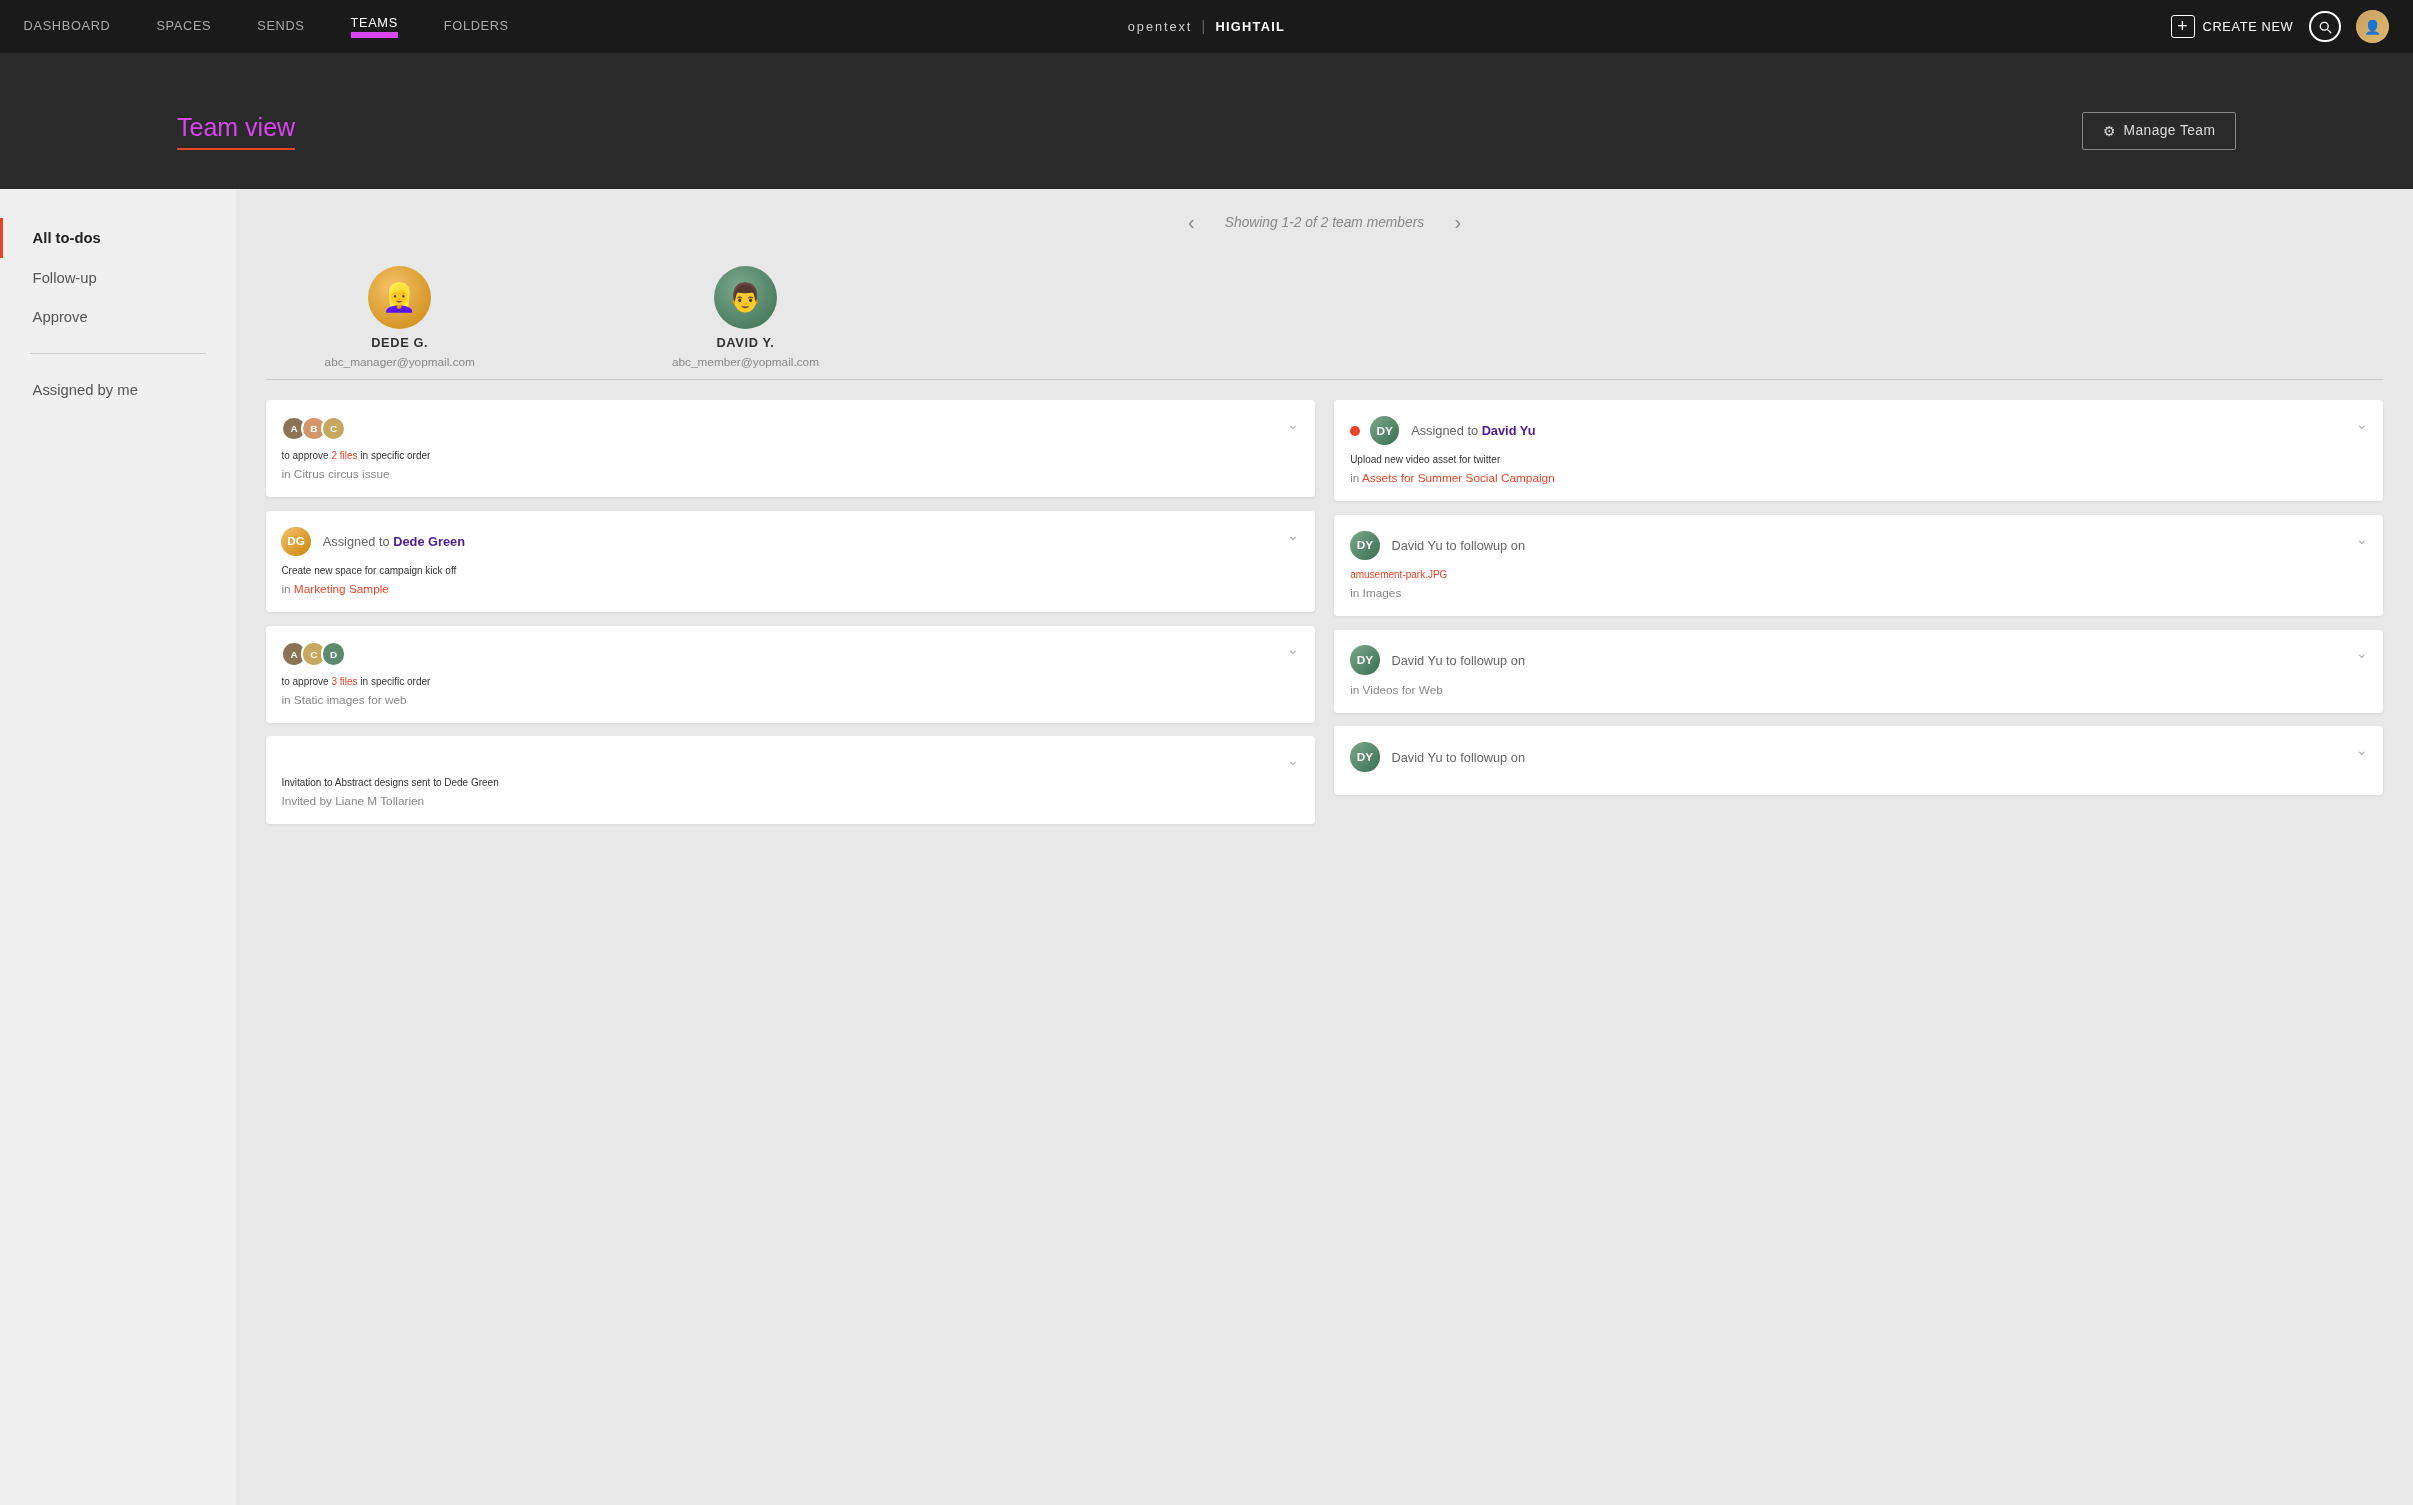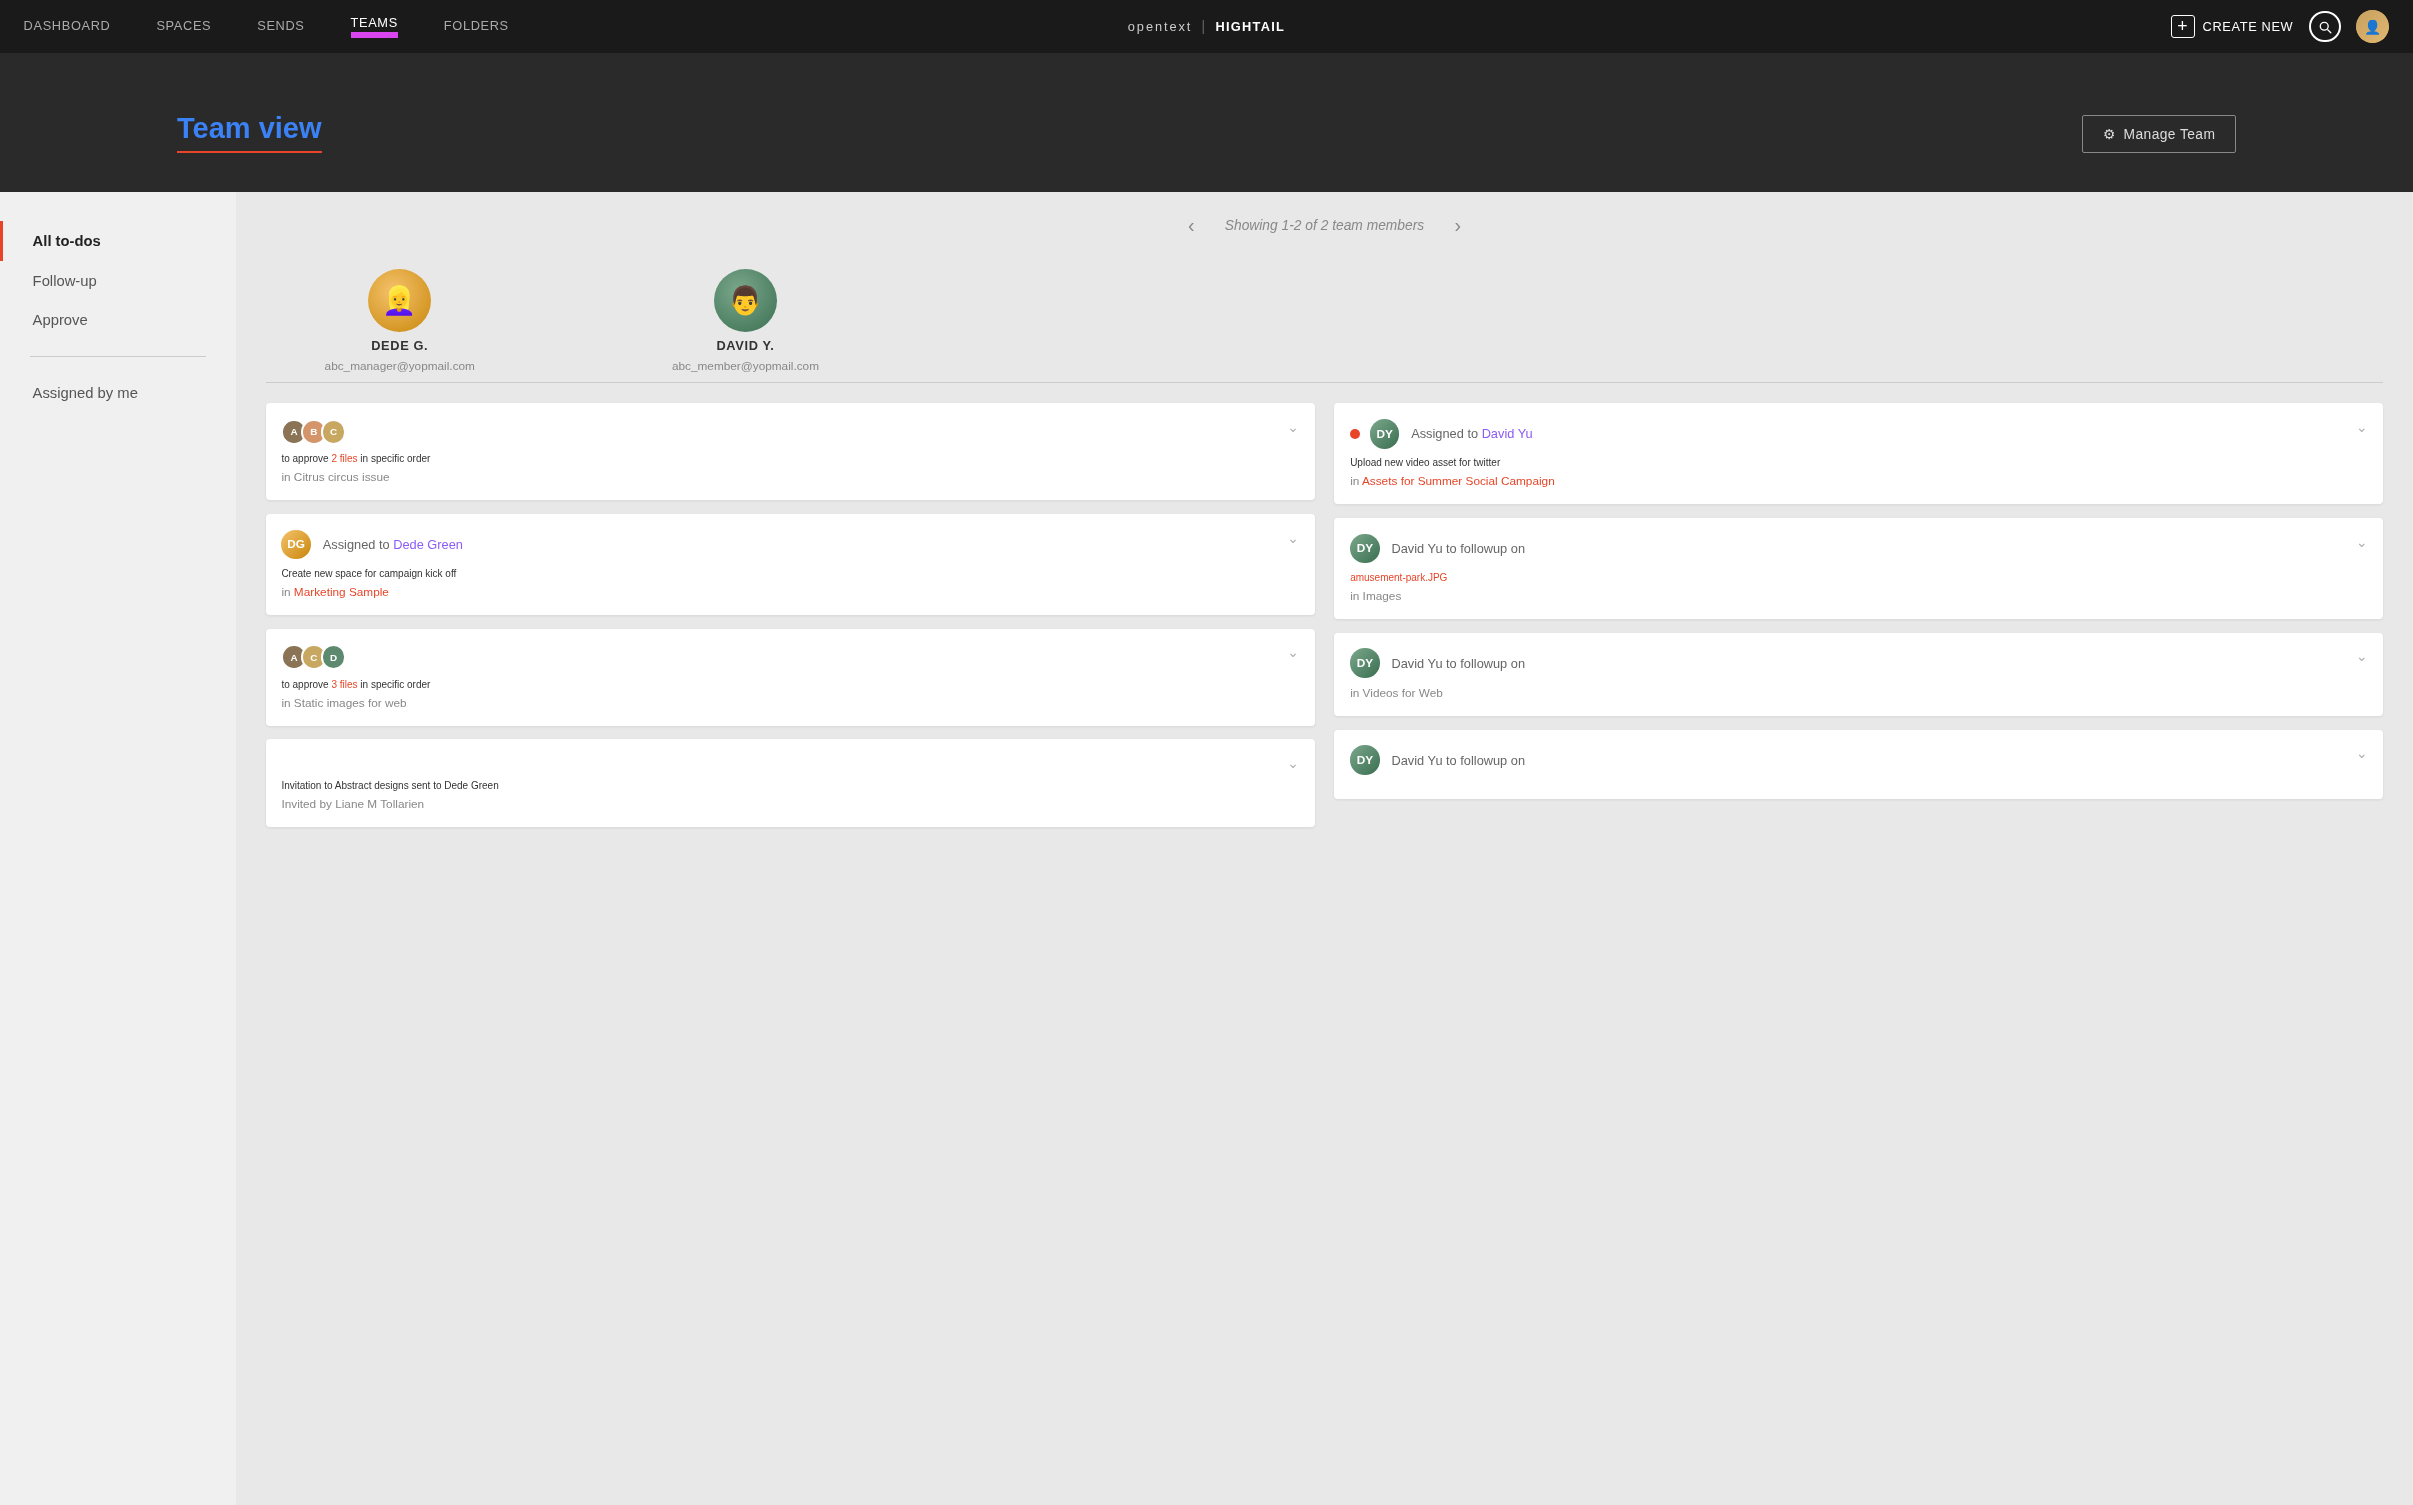--- a/index.html
+++ b/index.html
@@ -87,23 +87,23 @@
     .page-header {
       background: #2a2a2a;
       padding: 59px 177px 39px 177px;
       margin-top: 53px;
       display: flex;
       align-items: flex-end;
       justify-content: space-between;
     }
     .page-title-wrap {}
     .page-title {
-      color: #3b82f6;
-      font-size: 29px;
-      font-weight: 700;
+      color: #d946ef;
+      font-size: 25px;
+      font-weight: 400;
       border-bottom: 2px solid #e84528;
       padding-bottom: 5.9px;
     }
     .manage-team-btn {
       display: flex;
       align-items: center;
       gap: 7.9px;
       border: 1px solid #888;
       background: transparent;
       color: #ddd;
@@ -285,21 +285,21 @@
       width: 9.9px; height: 9.9px;
       background: #e84528;
       border-radius: 50%;
       display: inline-block;
       margin-right: 3.9px;
     }
     .assignee-label {
       font-size: 12.8px;
       color: #666;
     }
-    .assignee-name { font-weight: 400; color: #8b5cf6; }
+    .assignee-name { font-weight: 700; color: #4c1d95; }
     .single-mini-avatar {
       width: 29.6px; height: 29.6px;
       border-radius: 50%;
       display: flex; align-items: center; justify-content: center;
       font-size: 11.8px; color: #fff; font-weight: 600;
       margin-right: 5.9px;
       flex-shrink: 0;
     }
     .avatar-david { background: linear-gradient(135deg, #7ba88c, #3a6e50); }
     .avatar-dede { background: linear-gradient(135deg, #f5c26b, #c8860a); }

